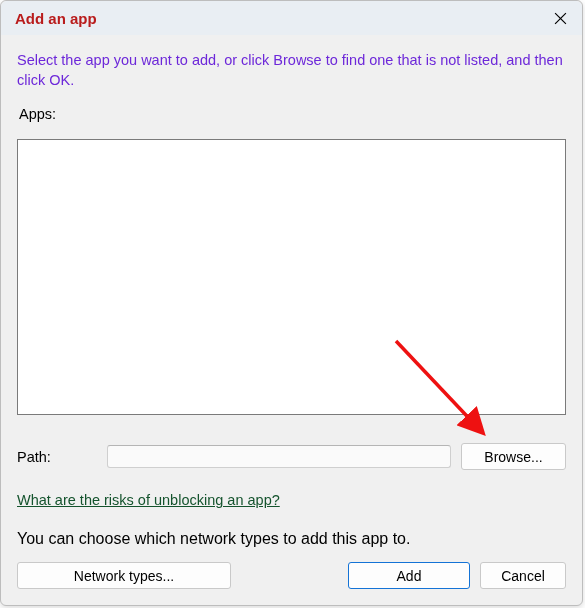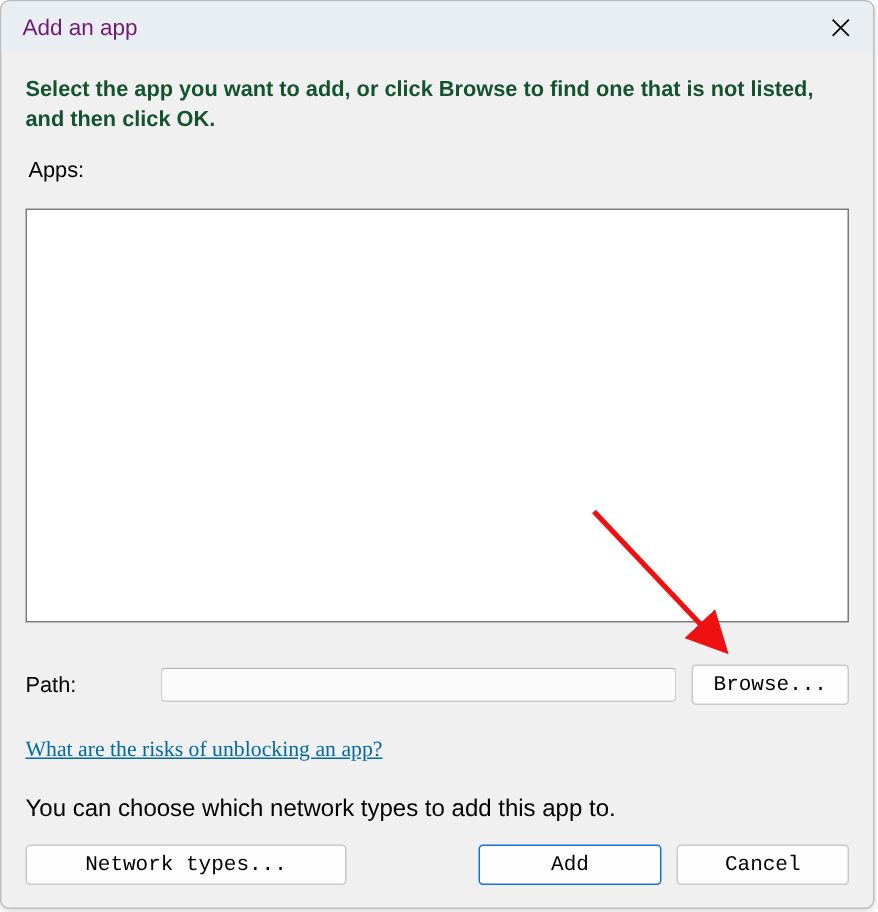--- a/index.html
+++ b/index.html
@@ -30,21 +30,22 @@
     background: #e9eef3;
     display: flex;
     align-items: center;
     justify-content: space-between;
     padding: 0 0 0 14px;
     border-top-left-radius: 6px;
     border-top-right-radius: 6px;
   }
   .title-text {
     font-size: 15px;
-    color: #701a75;
+    color: #b91c1c;
+    font-weight: bold;
   }
   .close-btn {
     width: 44px;
     height: 34px;
     display: flex;
     align-items: center;
     justify-content: center;
     border-top-right-radius: 6px;
     cursor: pointer;
   }
@@ -55,22 +56,21 @@
     padding: 14px 16px 14px 16px;
     display: flex;
     flex-direction: column;
     box-sizing: border-box;
   }
 
   .instruction {
     font-size: 14.5px;
     line-height: 1.35;
     margin: 2px 0 12px 0;
-    color: #14532d;
-    font-weight: bold;
+    color: #6d28d9;
   }
 
   .apps-label {
     font-size: 14.5px;
     margin: 4px 0 17px 2px;
   }
 
   .apps-listbox {
     border: 1px solid #7a7a7a;
     background: #ffffff;
@@ -99,58 +99,57 @@
     padding: 0 6px;
     font-family: inherit;
     font-size: 13px;
     box-sizing: border-box;
   }
   .btn {
     height: 27px;
     border: 1px solid #c9c9c9;
     border-radius: 3px;
     background: #fdfdfd;
-    font-family: Liberation Mono, monospace;
+    font-family: Liberation Sans, sans-serif;
     font-size: 14px;
     color: #000;
     cursor: pointer;
     box-sizing: border-box;
     display: inline-flex;
     align-items: center;
     justify-content: center;
   }
 
   .browse-btn { width: 105px; }
 
   .risks-link {
     margin-top: 22px;
     font-size: 14.5px;
   }
   .risks-link a {
-    color: #0369a1;
+    color: #14532d;
     text-decoration: underline;
     cursor: pointer;
-    font-family: Liberation Serif, serif;
   }
 
   .network-text {
     margin-top: 22px;
     font-size: 16px;
   }
 
   .button-row {
     margin-top: 14px;
     display: flex;
     align-items: center;
     gap: 10px;
   }
   .nettypes-btn { width: 214px; }
   .spacer { flex: 1; }
   .add-btn { width: 122px; border-color: #1473d6; }
-  .cancel-btn { width: 115px; }
+  .cancel-btn { width: 86px; }
 
   
   .arrow-overlay {
     position: absolute;
     top: 0; left: 0;
     pointer-events: none;
   }
 </style>
 </head>
 <body>

